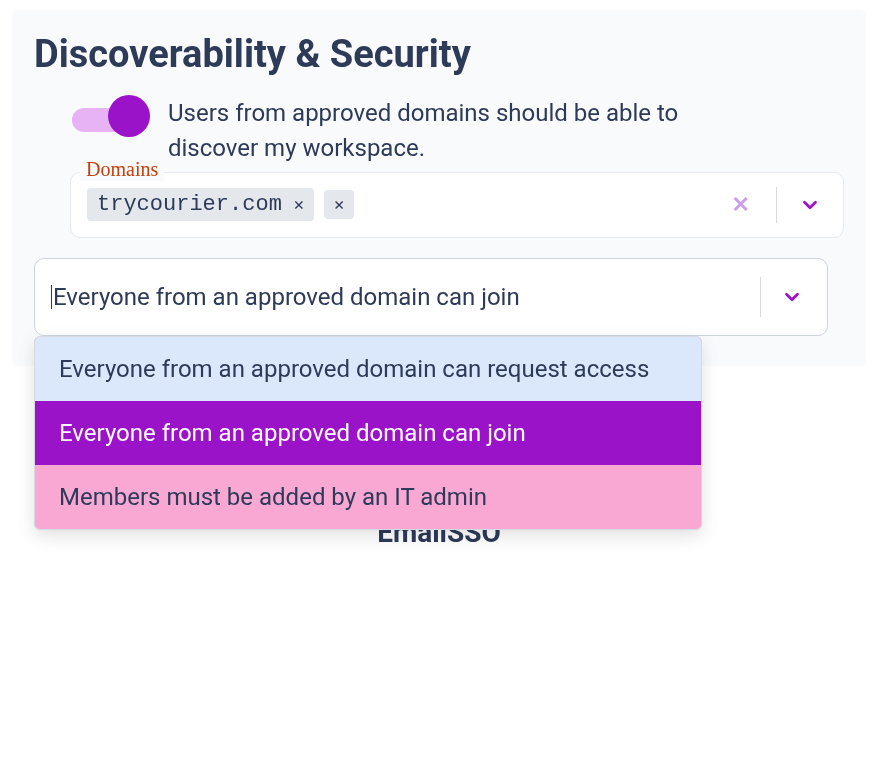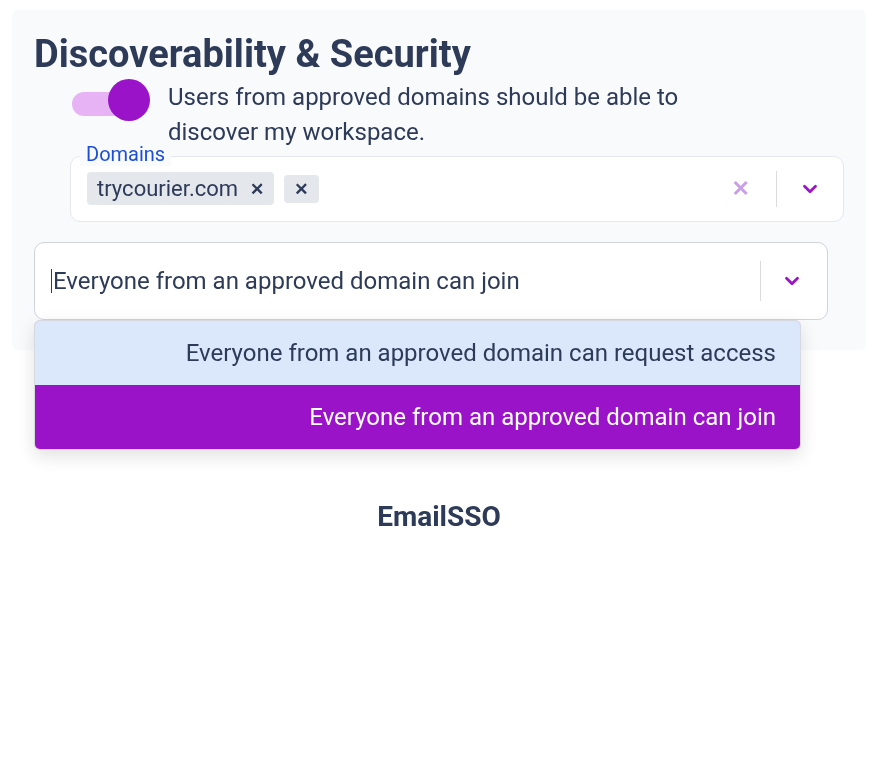--- a/index.html
+++ b/index.html
@@ -17,21 +17,21 @@
     .panel {
       background: #f8fafc;
       margin: 10px 12px;
       padding: 22px 22px 30px 22px;
       border-radius: 6px;
     }
     .page-title {
       font-size: 38px;
       font-weight: 700;
       color: #2d3a58;
-      margin-bottom: 4px;
+      margin-bottom: 20px;
       margin-left: 0;
     }
     .section-title {
       font-size: 28px;
       font-weight: 700;
       color: #2d3a58;
       margin-bottom: 18px;
     }
     .toggle-row {
       display: flex;
@@ -77,41 +77,43 @@
       margin-left: 36px;
       margin-top: 6px;
     }
     .domains-legend {
       position: absolute;
       top: -14px;
       left: 10px;
       background: #f8fafc;
       padding: 0 6px;
       font-size: 20px;
-      color: #1d4ed8;
+      color: #c2410c;
       z-index: 2;
+      font-family: Liberation Serif, serif;
     }
     .domains-box {
       background: #ffffff;
       border: 1px solid #e5e8ee;
       border-radius: 10px;
       padding: 14px 16px;
       display: flex;
       align-items: center;
       gap: 10px;
     }
     .chip {
       display: inline-flex;
       align-items: center;
       background: #e4e7ec;
       border-radius: 4px;
       padding: 4px 10px;
       font-size: 22px;
       color: #2d3a58;
       gap: 12px;
+      font-family: Liberation Mono, monospace;
     }
     .chip-close {
       font-size: 17px;
       font-weight: 900;
       color: #2d3a58;
       cursor: pointer;
     }
     .spacer {
       flex: 1;
     }
@@ -165,28 +167,27 @@
     .select-divider {
       width: 1px;
       height: 40px;
       background: #d9dbe2;
       margin: 0 14px 0 8px;
     }
     .dropdown-panel {
       position: absolute;
       top: 78px;
       left: 0;
-      width: 767px;
+      width: 668px;
       background: #f9a8d4;
       border: 1px solid #d6d9e0;
       border-radius: 6px;
       box-shadow: 0 6px 18px rgba(0,0,0,0.12);
       overflow: hidden;
       z-index: 10;
-      text-align: right;
     }
     .dropdown-option {
       padding: 18px 24px;
       font-size: 24px;
       color: #2d3a58;
       cursor: pointer;
     }
     .dropdown-option.highlight {
       background: #dbe8fb;
     }
@@ -255,20 +256,23 @@
       </span>
     </div>
 
     <div class="dropdown-panel">
       <div class="dropdown-option highlight">
         <span>Everyone from an approved domain can request access</span>
       </div>
       <div class="dropdown-option selected">
         <span>Everyone from an approved domain can join</span>
       </div>
+      <div class="dropdown-option">
+        <span>Members must be added by an IT admin</span>
+      </div>
     </div>
   </div>
 
 </div>
 
 <div class="footer-row">
   <span>Email</span>
   <span>SSO</span>
 </div>
 

